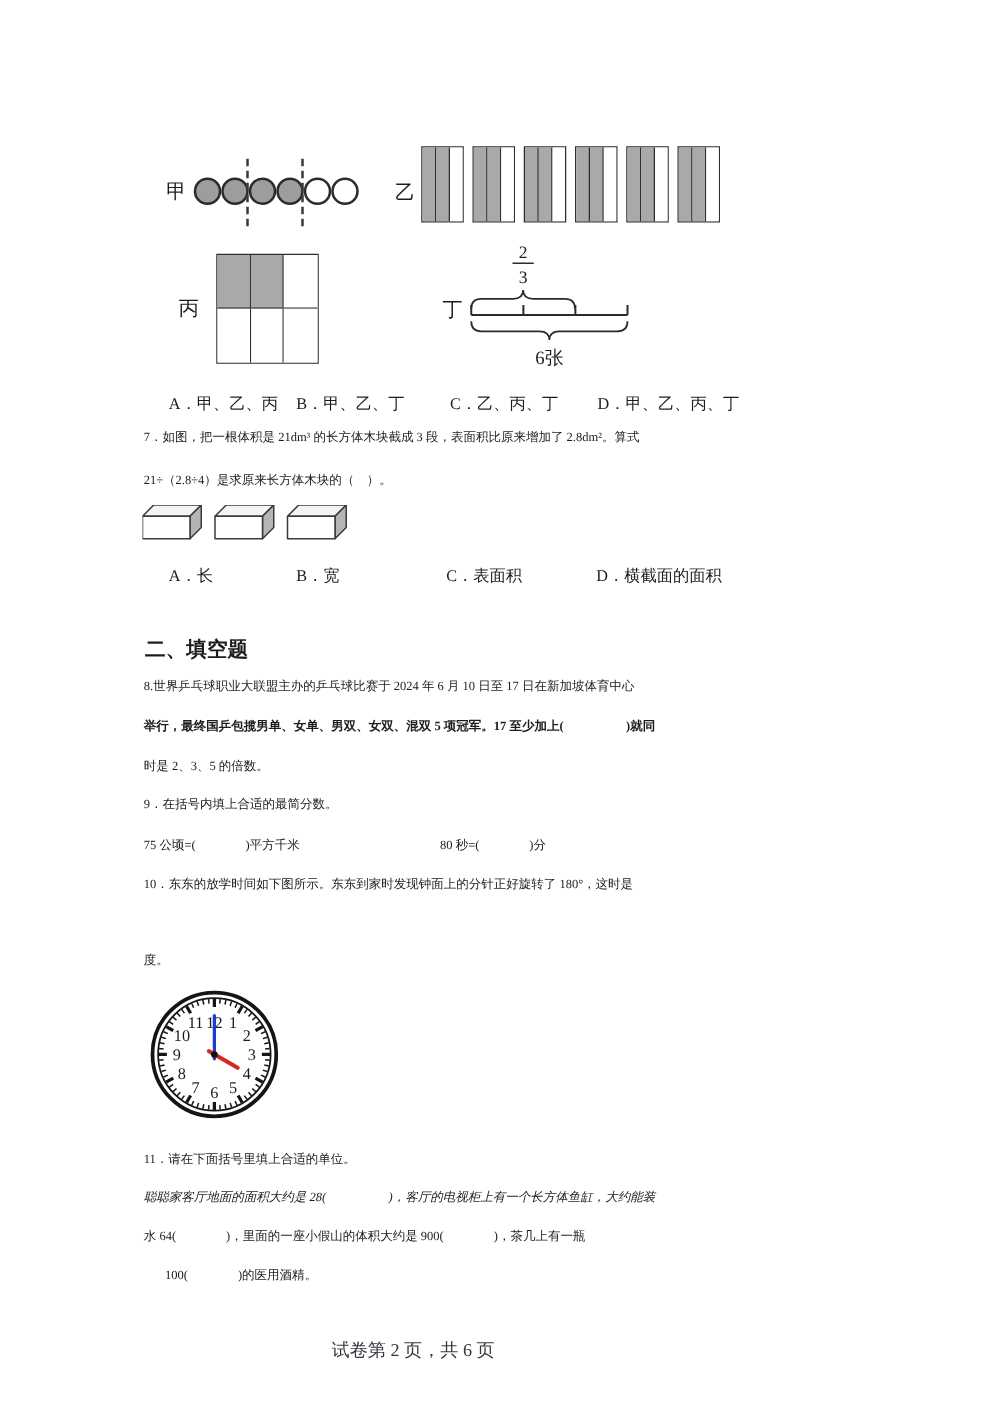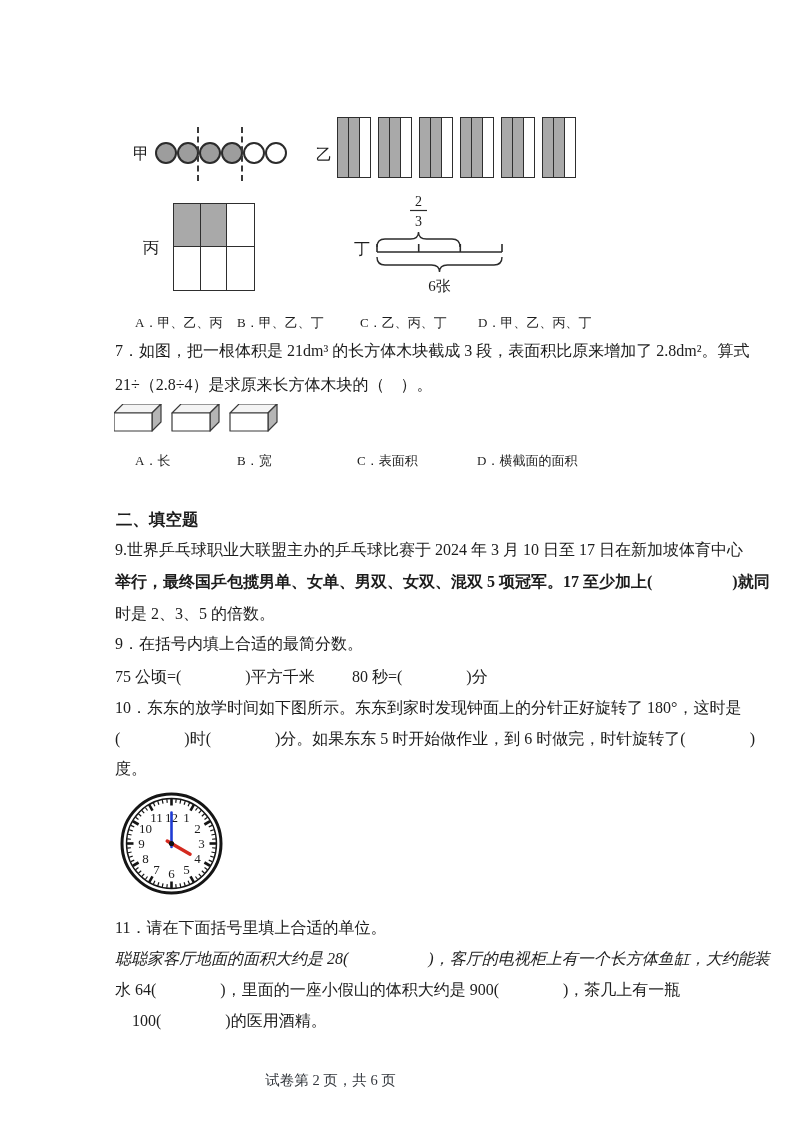--- a/index.html
+++ b/index.html
@@ -1,21 +1,21 @@
 <!DOCTYPE html>
 <html><head>
 <meta charset="utf-8">
 <style>
   html,body{margin:0;padding:0;background:#ffffff;}
   .page{
     position:relative;width:793px;height:1122px;background:#ffffff;overflow:hidden;
     font-family:"Liberation Serif","DejaVu Serif",serif;color:#1c1c1c;
   }
   .abs{position:absolute;}
-  .line{position:absolute;font-size:16px;line-height:19px;white-space:nowrap;}
+  .line{position:absolute;font-size:10px;line-height:19px;white-space:nowrap;}
   .fig-label{position:absolute;font-size:16px;line-height:18px;}
   .opt{position:absolute;font-size:13px;line-height:19px;white-space:nowrap;}
   .section-title{position:absolute;font-size:16.5px;font-weight:700;white-space:nowrap;}
   
   .circle-row{position:absolute;left:155px;top:142px;display:flex;}
   .circle{width:22px;height:22px;border-radius:50%;border:2px solid #2b2b2b;
           box-sizing:border-box;background:#fff;}
   .circle.shaded{background:#9d9d9d;}
   .vdash{position:absolute;top:127px;height:54px;width:0;border-left:2px dashed #3a3a3a;}
   
@@ -150,30 +150,29 @@
 
   <div>
     <span class="opt" style="left:135px;top:451px;">A．长</span>
     <span class="opt" style="left:237px;top:451px;text-align:right;">B．宽</span>
     <span class="opt" style="left:357px;top:451px;">C．表面积</span>
     <span class="opt" style="left:477px;top:451px;">D．横截面的面积</span>
   </div>
 
   <div class="section-title" style="left:116px;top:509px;">二、填空题</div>
 
-  <div class="line" style="left:115px;top:540px;">9.世界乒乓球职业大联盟主办的乒乓球比赛于 2024 年 3 月 10 日至 17 日在新加坡体育中心</div>
+  <div class="line" style="left:115px;top:540px;">8.世界乒乓球职业大联盟主办的乒乓球比赛于 2024 年 6 月 10 日至 17 日在新加坡体育中心</div>
   <div class="line" style="left:115px;top:572px;font-weight:bold;">举行，最终国乒包揽男单、女单、男双、女双、混双 5 项冠军。17 至少加上(　　　　　)就同</div>
   <div class="line" style="left:115px;top:604px;">时是 2、3、5 的倍数。</div>
 
   <div class="line" style="left:115px;top:634px;">9．在括号内填上合适的最简分数。</div>
   <div class="line" style="left:115px;top:667px;">75 公顷=(　　　　)平方千米</div>
   <div class="line" style="left:352px;top:667px;">80 秒=(　　　　)分</div>
 
   <div class="line" style="left:115px;top:698px;">10．东东的放学时间如下图所示。东东到家时发现钟面上的分针正好旋转了 180°，这时是</div>
-  <div class="line" style="left:115px;top:729px;">(　　　　)时(　　　　)分。如果东东 5 时开始做作业，到 6 时做完，时针旋转了(　　　　)</div>
   <div class="line" style="left:115px;top:759px;">度。</div>
 
   <svg class="abs" style="left:120px;top:792px;" width="103" height="103" viewBox="-51.5 -51.5 103 103">
     <circle cx="0" cy="0" r="49.5" fill="#ffffff" stroke="#151515" stroke-width="3"></circle>
     <circle cx="0" cy="0" r="45" fill="none" stroke="#151515" stroke-width="1.4"></circle>
     <g id="clock-ticks" stroke="#151515">
         <line x1="0.00" y1="-44.50" x2="0.00" y2="-38.00" stroke-width="2.6"></line>
         <line x1="4.65" y1="-44.26" x2="4.26" y2="-40.58" stroke-width="1.2"></line>
         <line x1="9.25" y1="-43.53" x2="8.48" y2="-39.91" stroke-width="1.2"></line>
         <line x1="13.75" y1="-42.32" x2="12.61" y2="-38.80" stroke-width="1.2"></line>

